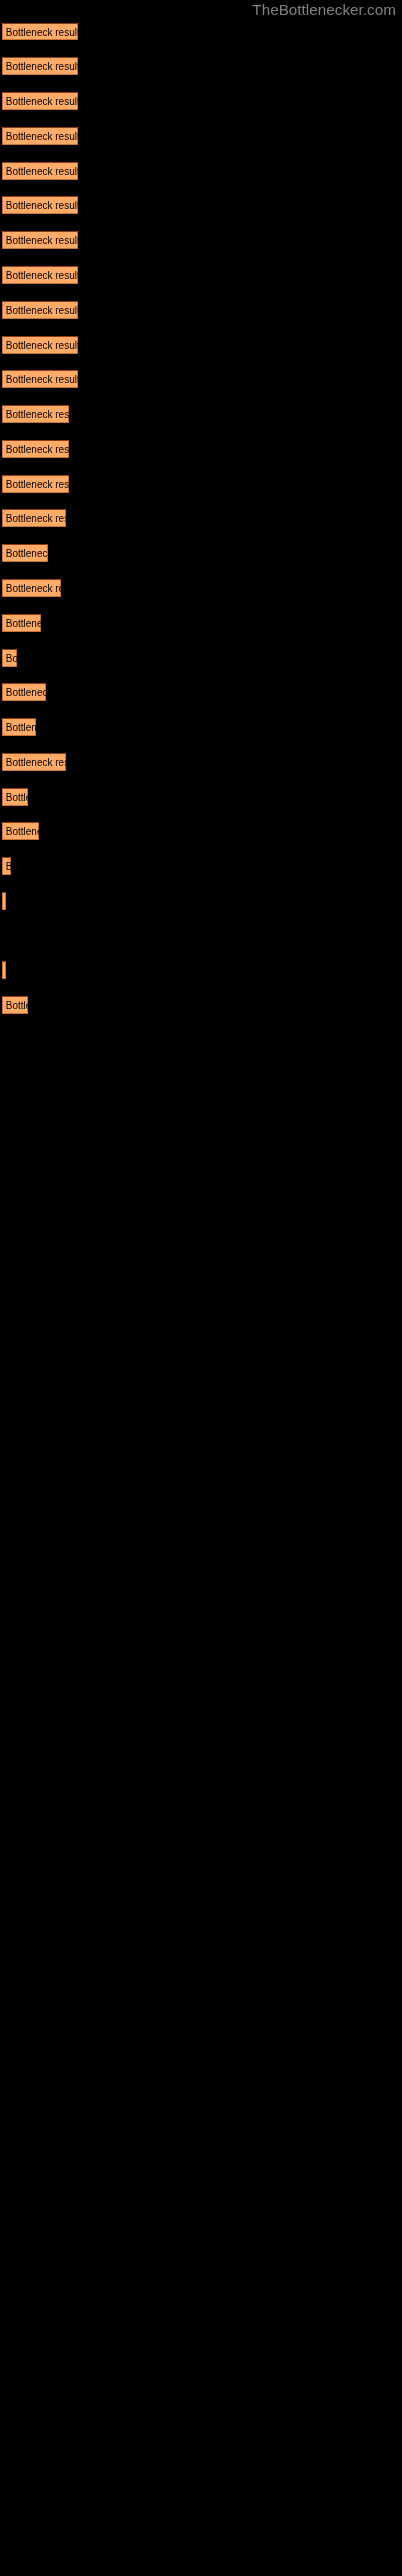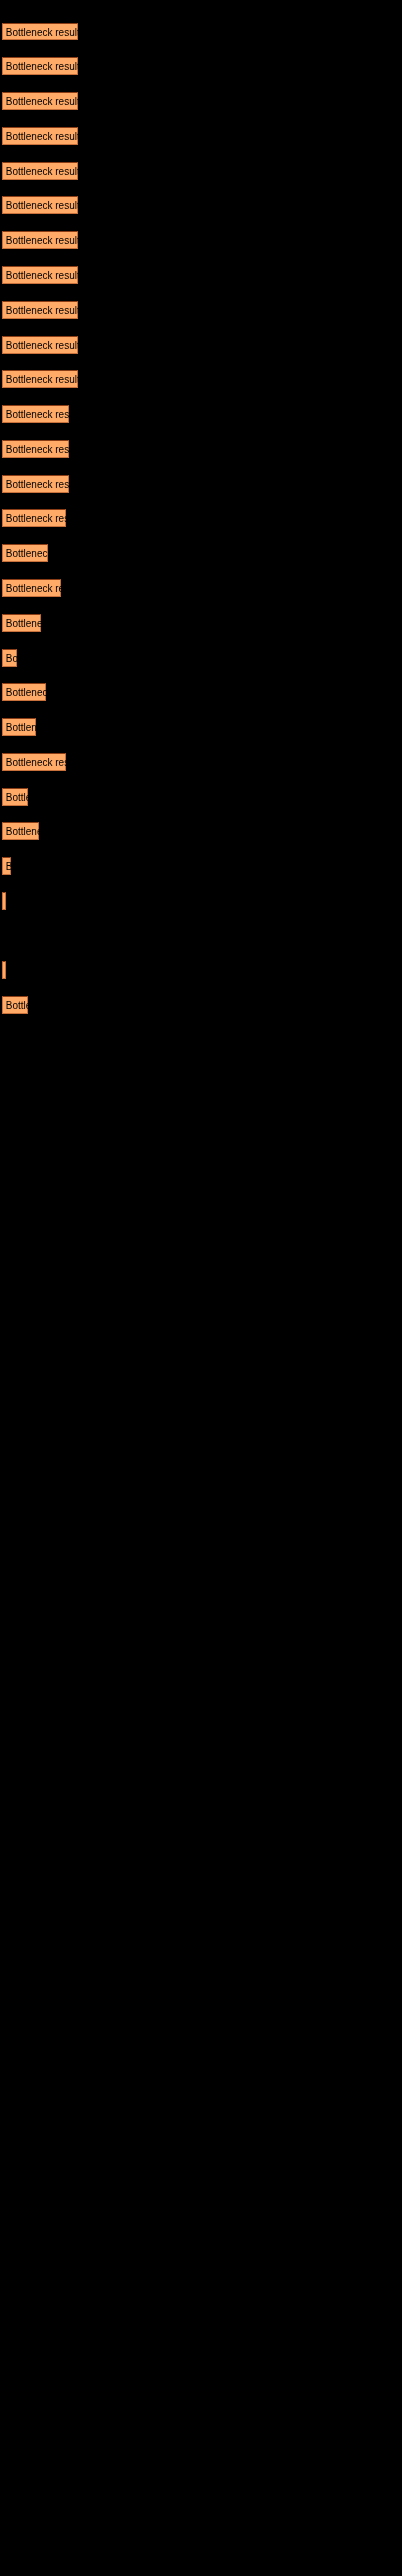--- a/index.html
+++ b/index.html
@@ -74,20 +74,21 @@
     top: 0;
     height: 17.7px;
     overflow: hidden;
   }
 </style>
 </head>
 <body>
 
 <div id="chart-root">
 
+  <div id="chart-title">TheBottlenecker.com</div>
 
   <div id="bars-layer">
       <div class="bar-row" style="top: 22.5px;">
         <div class="bar-clip" style="width: 76px;">
           <div class="bar" style="left: 0px; width: 76px;">
             <span class="bar-label">Bottleneck result</span>
           </div>
         </div>
       </div>
       <div class="bar-row" style="top: 57px;">

